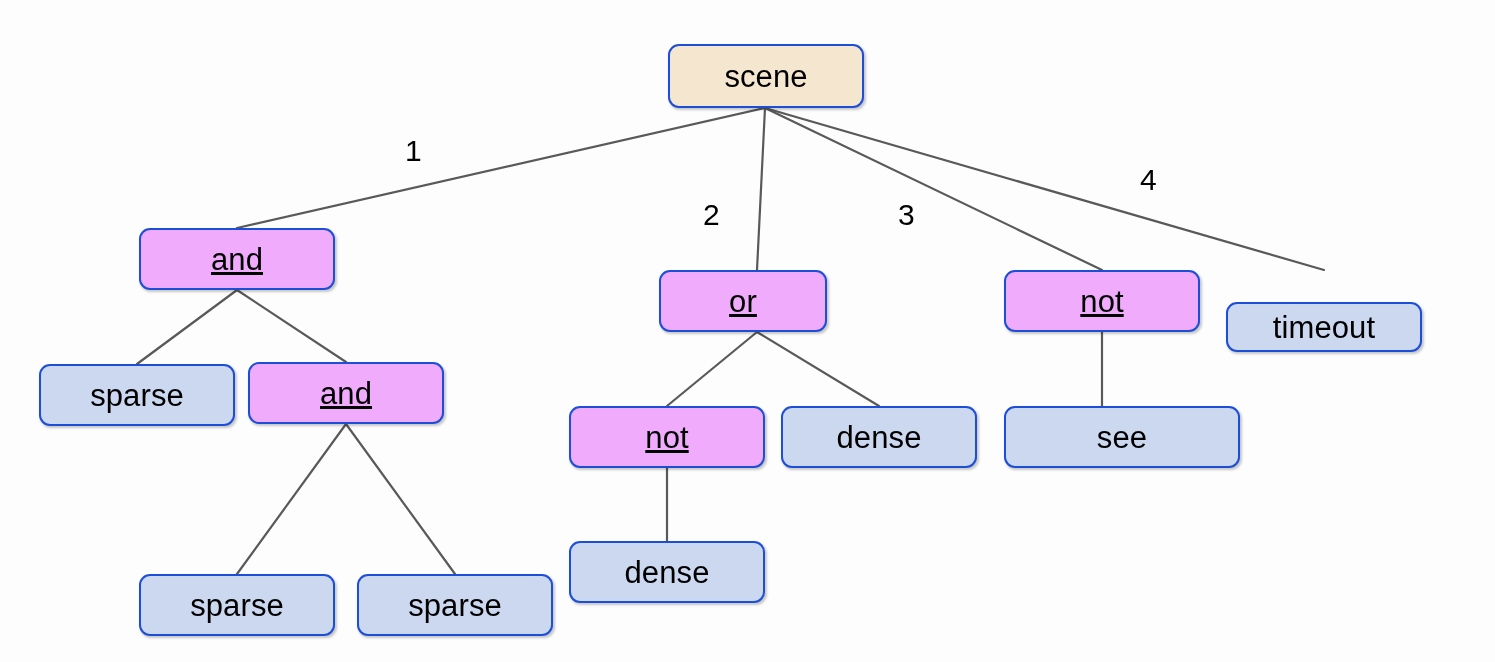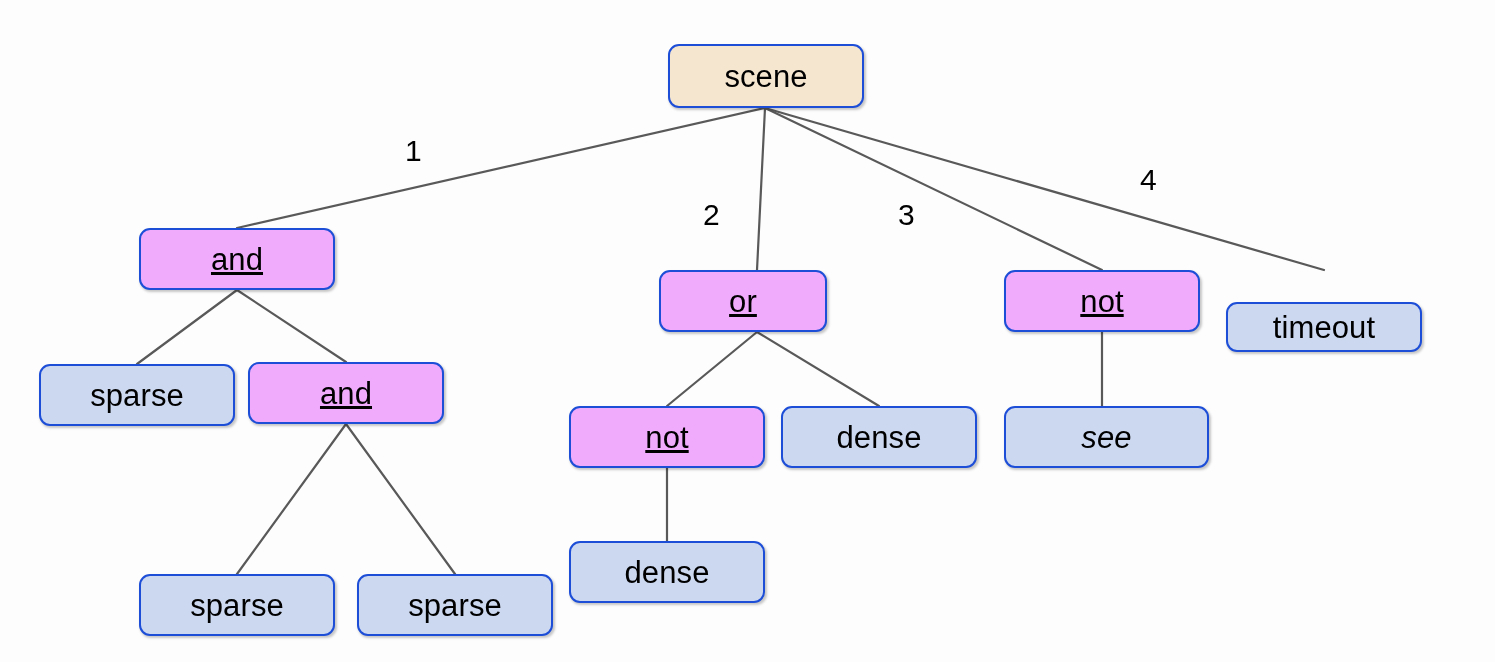--- a/index.html
+++ b/index.html
@@ -68,21 +68,21 @@
   <div id="node-layer">
       <div class="node root" style="left: 668px; top: 44px; width: 196px; height: 64px;">scene</div>
       <div class="node op" style="left: 139px; top: 228px; width: 196px; height: 62px;">and</div>
       <div class="node op" style="left: 659px; top: 270px; width: 168px; height: 62px;">or</div>
       <div class="node op" style="left: 1004px; top: 270px; width: 196px; height: 62px;">not</div>
       <div class="node leaf" style="left: 1226px; top: 270px; width: 196px; height: 50px; margin-top: 32px;">timeout</div>
       <div class="node leaf" style="left: 39px; top: 364px; width: 196px; height: 62px;">sparse</div>
       <div class="node op" style="left: 248px; top: 362px; width: 196px; height: 62px;">and</div>
       <div class="node op" style="left: 569px; top: 406px; width: 196px; height: 62px;">not</div>
       <div class="node leaf" style="left: 781px; top: 406px; width: 196px; height: 62px;">dense</div>
-      <div class="node leaf" style="left: 1004px; top: 406px; width: 205px; height: 62px; font-style: italic;">see</div>
+      <div class="node leaf" style="left: 1004px; top: 406px; width: 236px; height: 62px;">see</div>
       <div class="node leaf" style="left: 569px; top: 541px; width: 196px; height: 62px;">dense</div>
       <div class="node leaf" style="left: 139px; top: 574px; width: 196px; height: 62px;">sparse</div>
       <div class="node leaf" style="left: 357px; top: 574px; width: 196px; height: 62px;">sparse</div>
     </div>
   <div id="label-layer">
       <div class="edge-label" style="left: 405px; top: 136px;">1</div>
       <div class="edge-label" style="left: 703px; top: 200px;">2</div>
       <div class="edge-label" style="left: 898px; top: 200px;">3</div>
       <div class="edge-label" style="left: 1140px; top: 165px;">4</div>
     </div>

